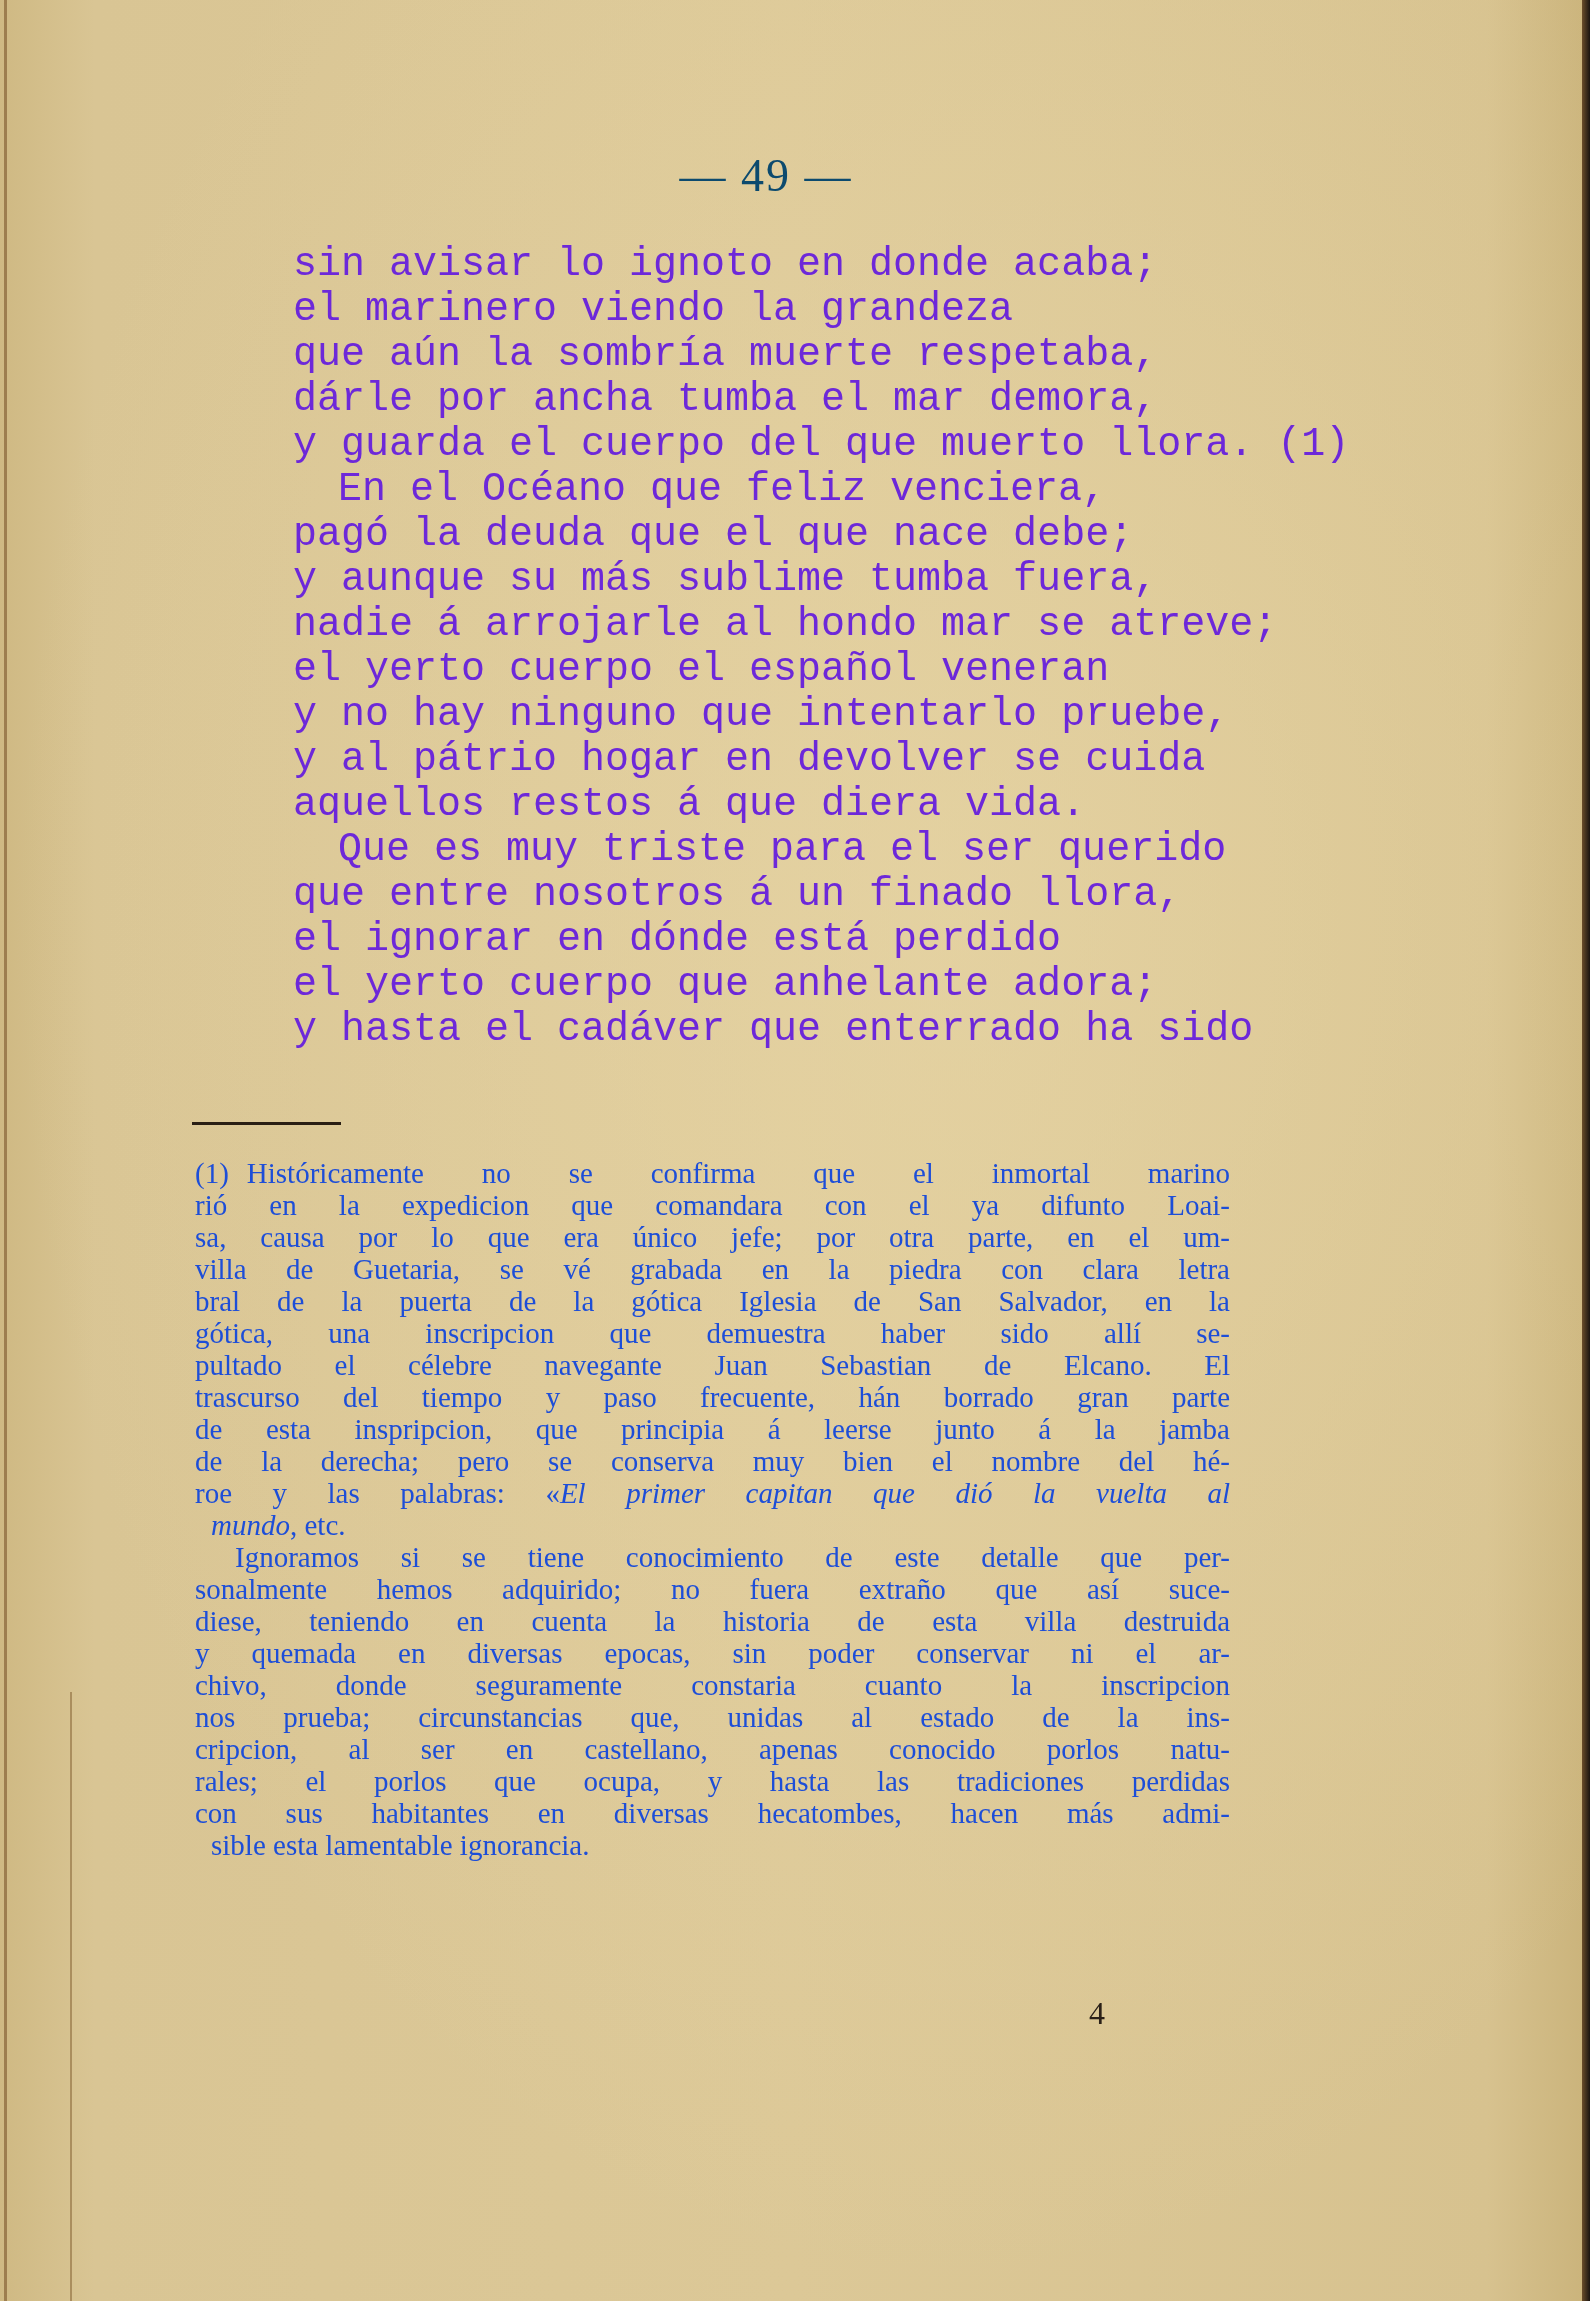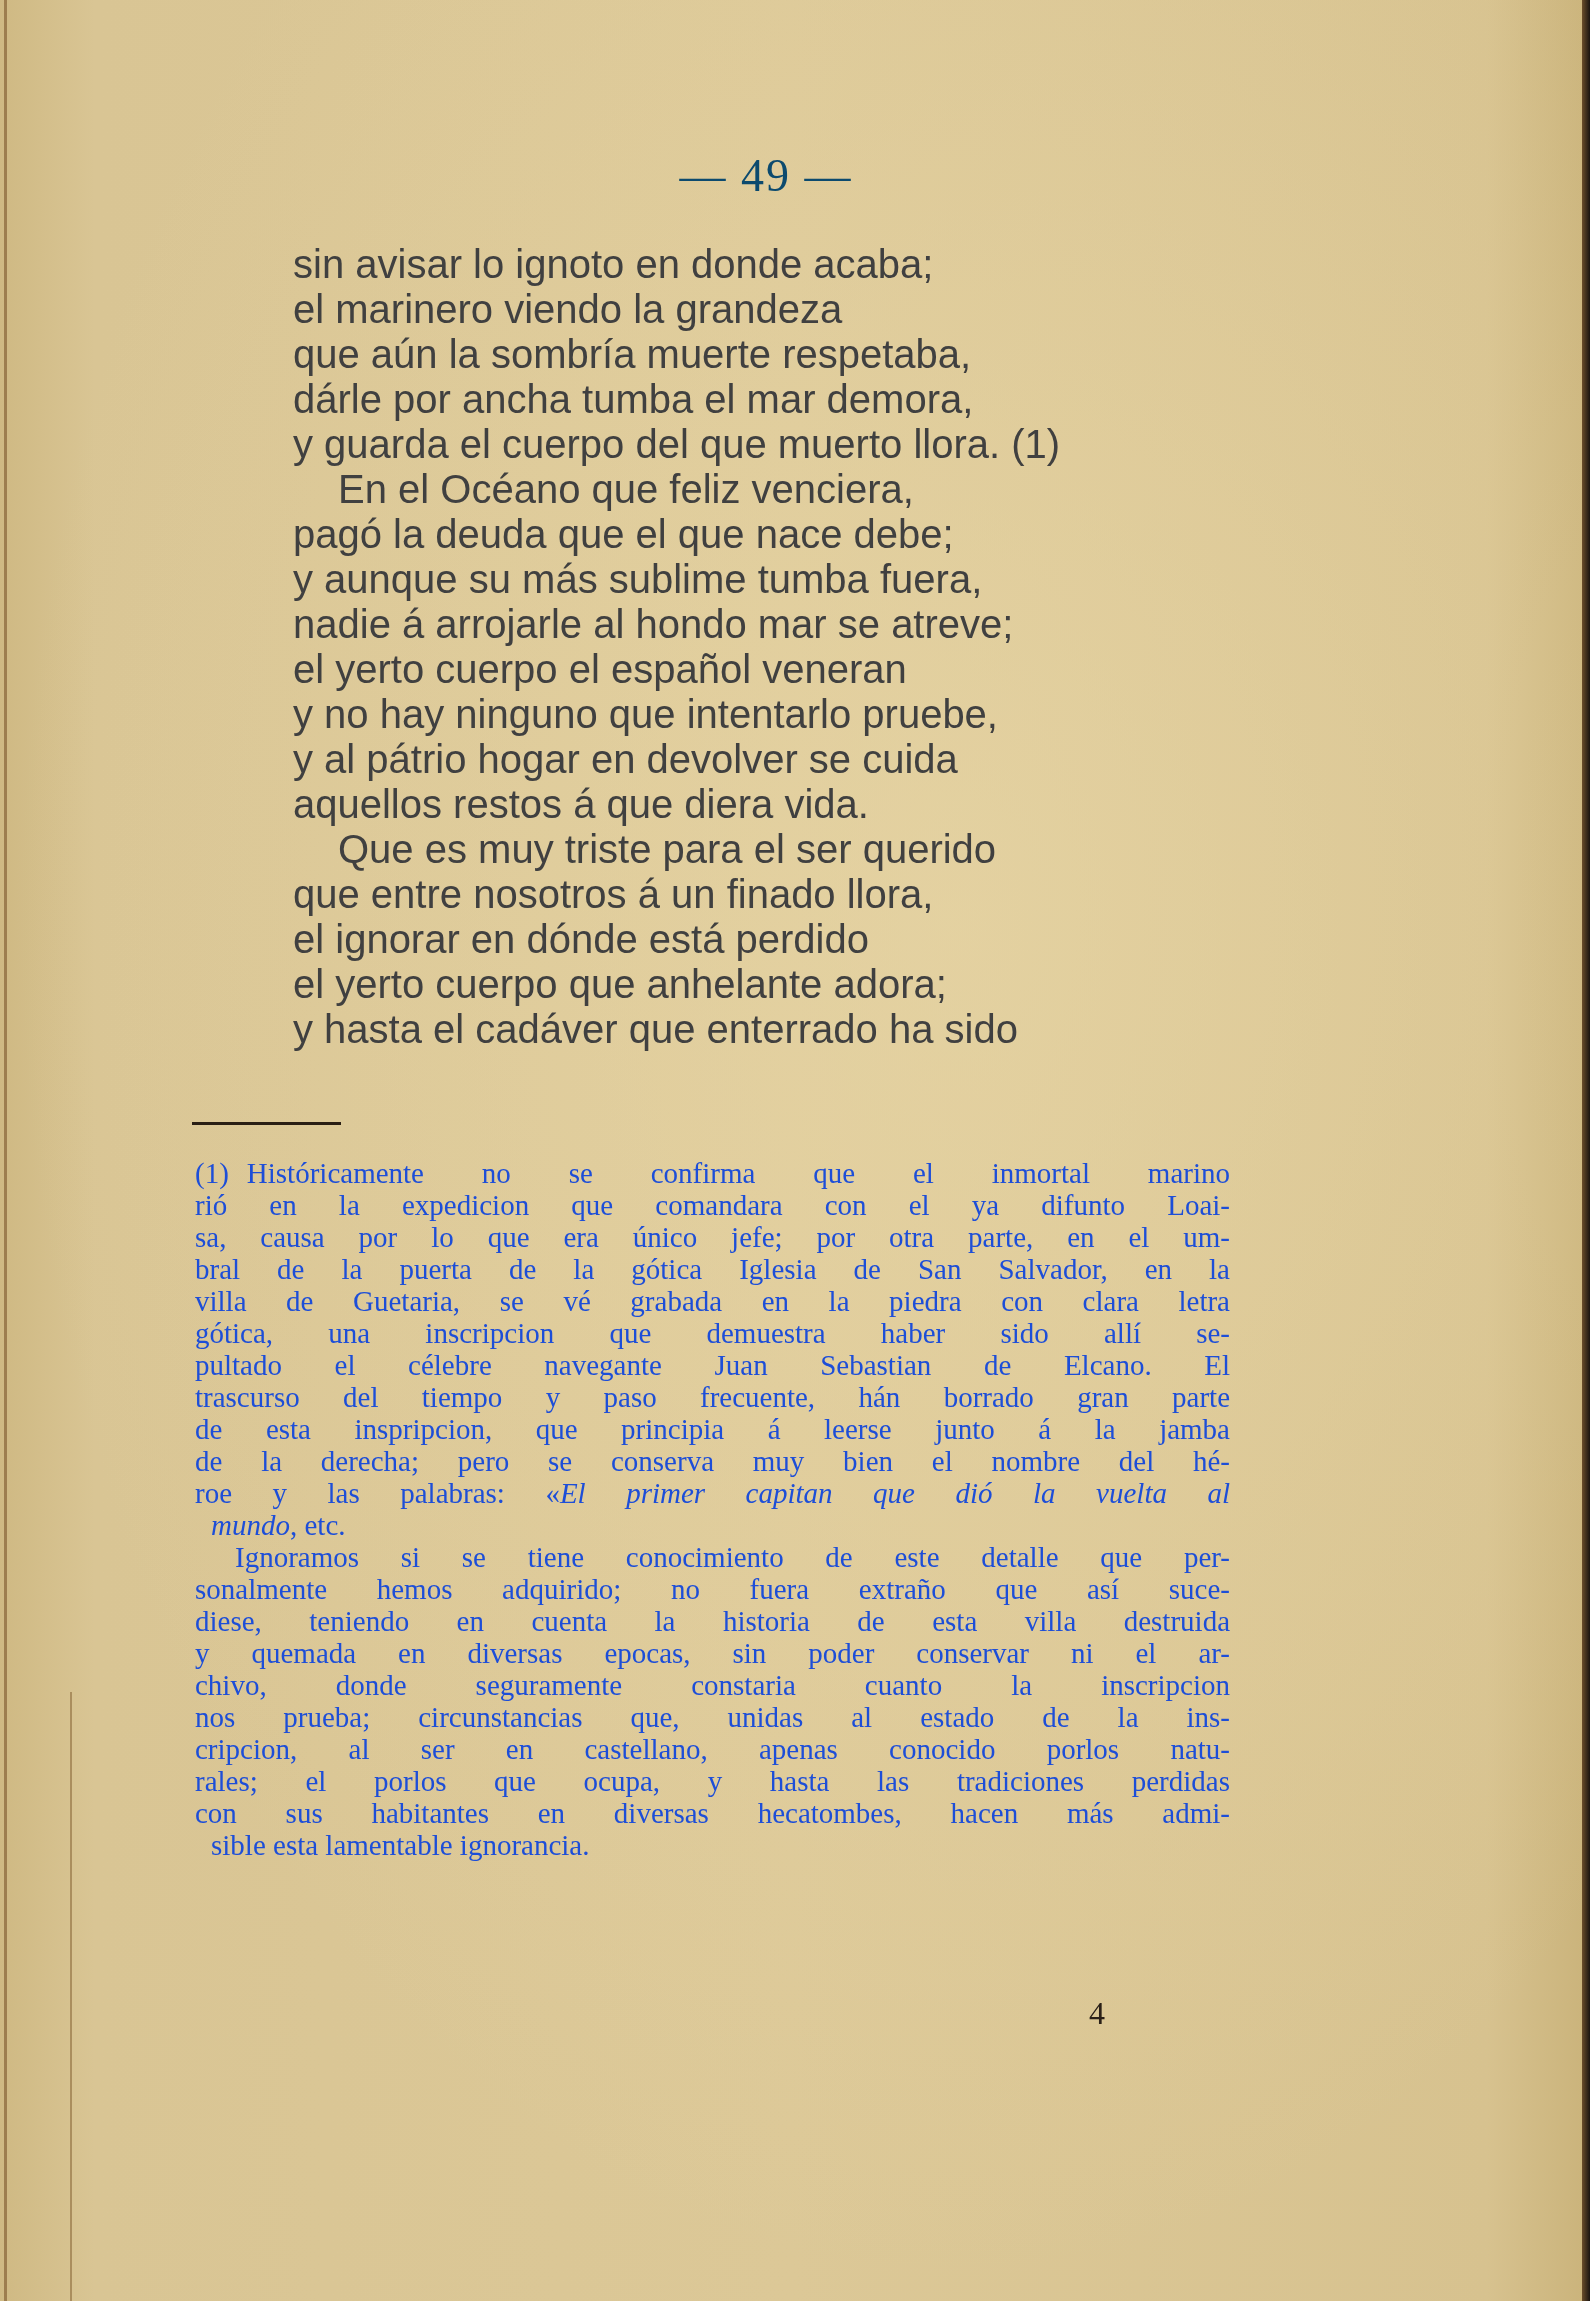--- a/index.html
+++ b/index.html
@@ -51,24 +51,24 @@
     font-family: "Liberation Serif", serif;
     font-size: 46px;
     letter-spacing: 2px;
     color: #0c4a6e;
   }
   .poem {
     position: absolute;
     left: 293px;
     top: 242px;
     width: 995px;
-    font-family: Liberation Sans, sans-serif;
+    font-family: Liberation Mono, monospace;
     font-size: 40px;
     line-height: 45px;
-    color: #404040;
+    color: #6d28d9;
   }
   .poem-line {
     white-space: nowrap;
   }
   .poem-line.indent {
     padding-left: 45px;
   }
   .rule {
     position: absolute;
     left: 192px;
@@ -144,22 +144,22 @@
   <div class="poem-line">el yerto cuerpo que anhelante adora;</div>
   <div class="poem-line">y hasta el cadáver que enterrado ha sido</div>
 </div>
 
 <div class="rule"></div>
 
 <div class="footnote">
   <div class="fn-line"><span class="fn-mark">(1)</span><span>Históricamente no se confirma que el inmortal marino</span></div>
   <div class="fn-line">rió en la expedicion que comandara con el ya difunto Loai-</div>
   <div class="fn-line">sa, causa por lo que era único jefe; por otra parte, en el um-</div>
+  <div class="fn-line">villa de Guetaria, se vé grabada en la piedra con clara letra</div>
   <div class="fn-line">bral de la puerta de la gótica Iglesia de San Salvador, en la</div>
-  <div class="fn-line">villa de Guetaria, se vé grabada en la piedra con clara letra</div>
   <div class="fn-line">gótica, una inscripcion que demuestra haber sido allí se-</div>
   <div class="fn-line">pultado el célebre navegante Juan Sebastian de Elcano. El</div>
   <div class="fn-line">trascurso del tiempo y paso frecuente, hán borrado gran parte</div>
   <div class="fn-line">de esta inspripcion, que principia á leerse junto á la jamba</div>
   <div class="fn-line">de la derecha; pero se conserva muy bien el nombre del hé-</div>
   <div class="fn-line"><span>roe y las palabras: «</span><span class="italic">El primer capitan que dió la vuelta al</span></div>
   <div class="fn-line last"><span class="italic">mundo</span><span>, etc.</span></div>
 
   <div class="fn-line indent">Ignoramos si se tiene conocimiento de este detalle que per-</div>
   <div class="fn-line">sonalmente hemos adquirido; no fuera extraño que así suce-</div>

